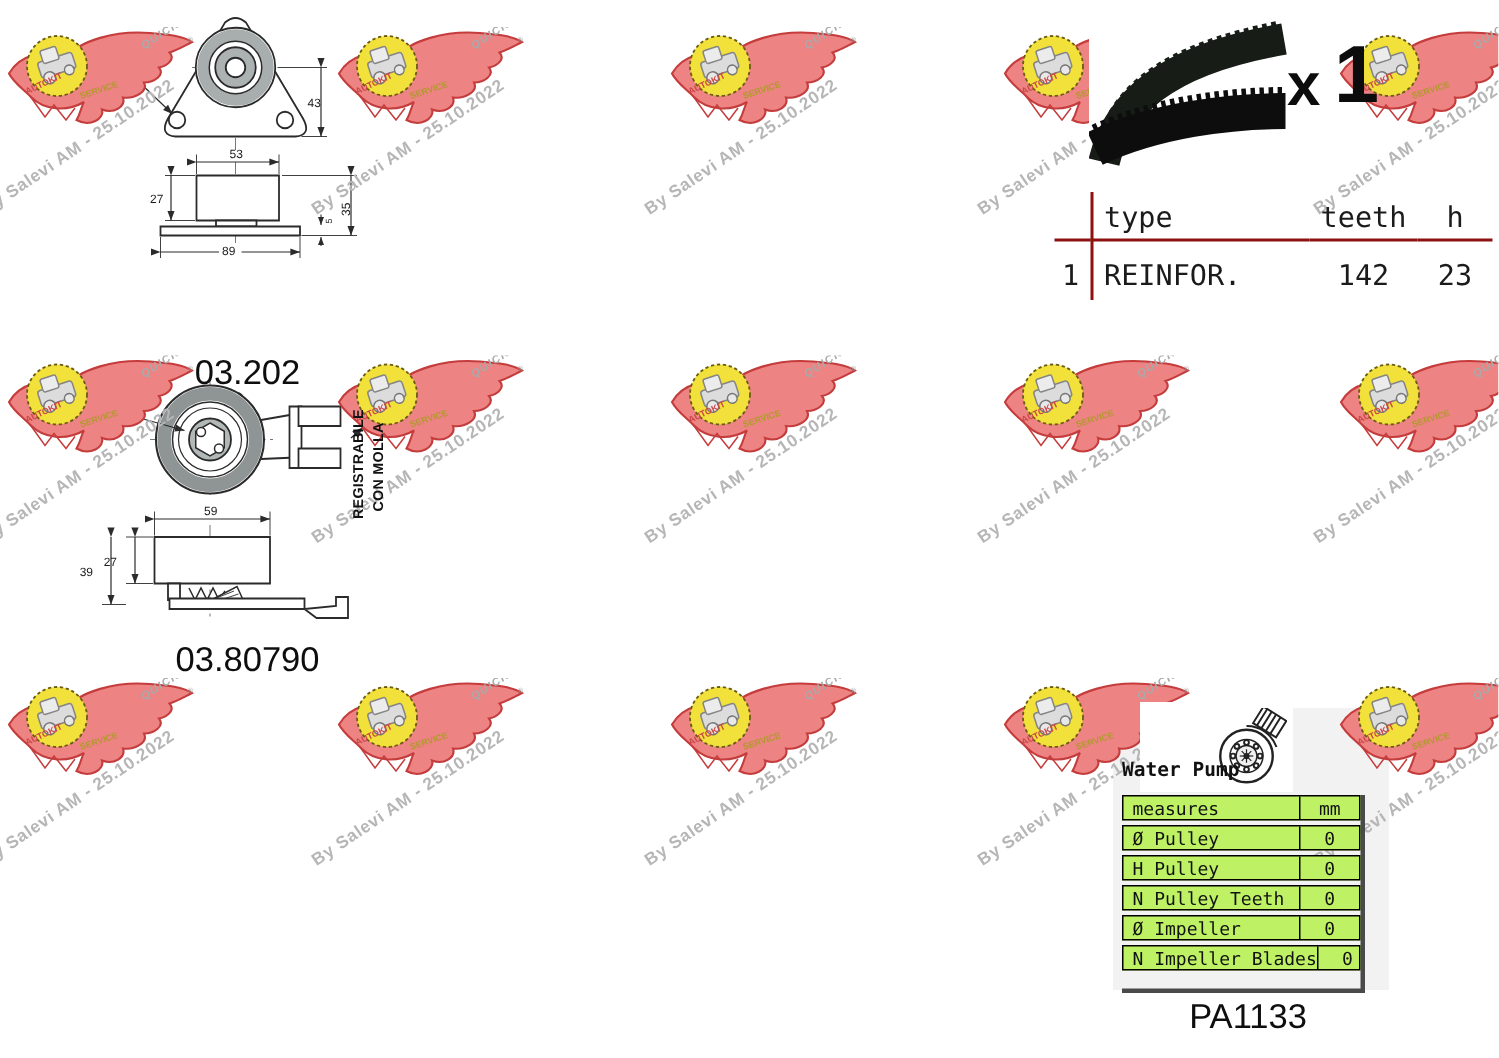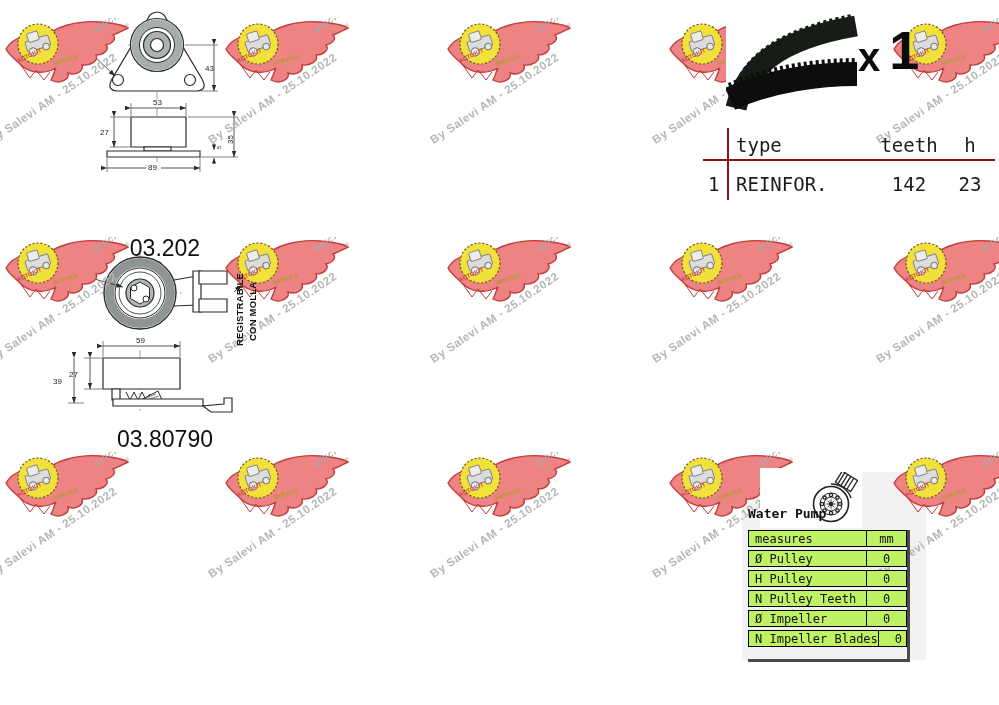--- a/index.html
+++ b/index.html
@@ -602,14 +602,15 @@
         <div class="pt-row">
           <div class="pt-label">Ø Impeller</div>
           <div class="pt-val">0</div>
         </div>
         <div class="pt-row">
           <div class="pt-label">N Impeller Blades</div>
           <div class="pt-val">0</div>
         </div>
       </div>
   </div>
+  <div class="part-code" style="left:770px;top:664px;width:124px;">PA1133</div>
 
 </div>
 
 </body></html>

